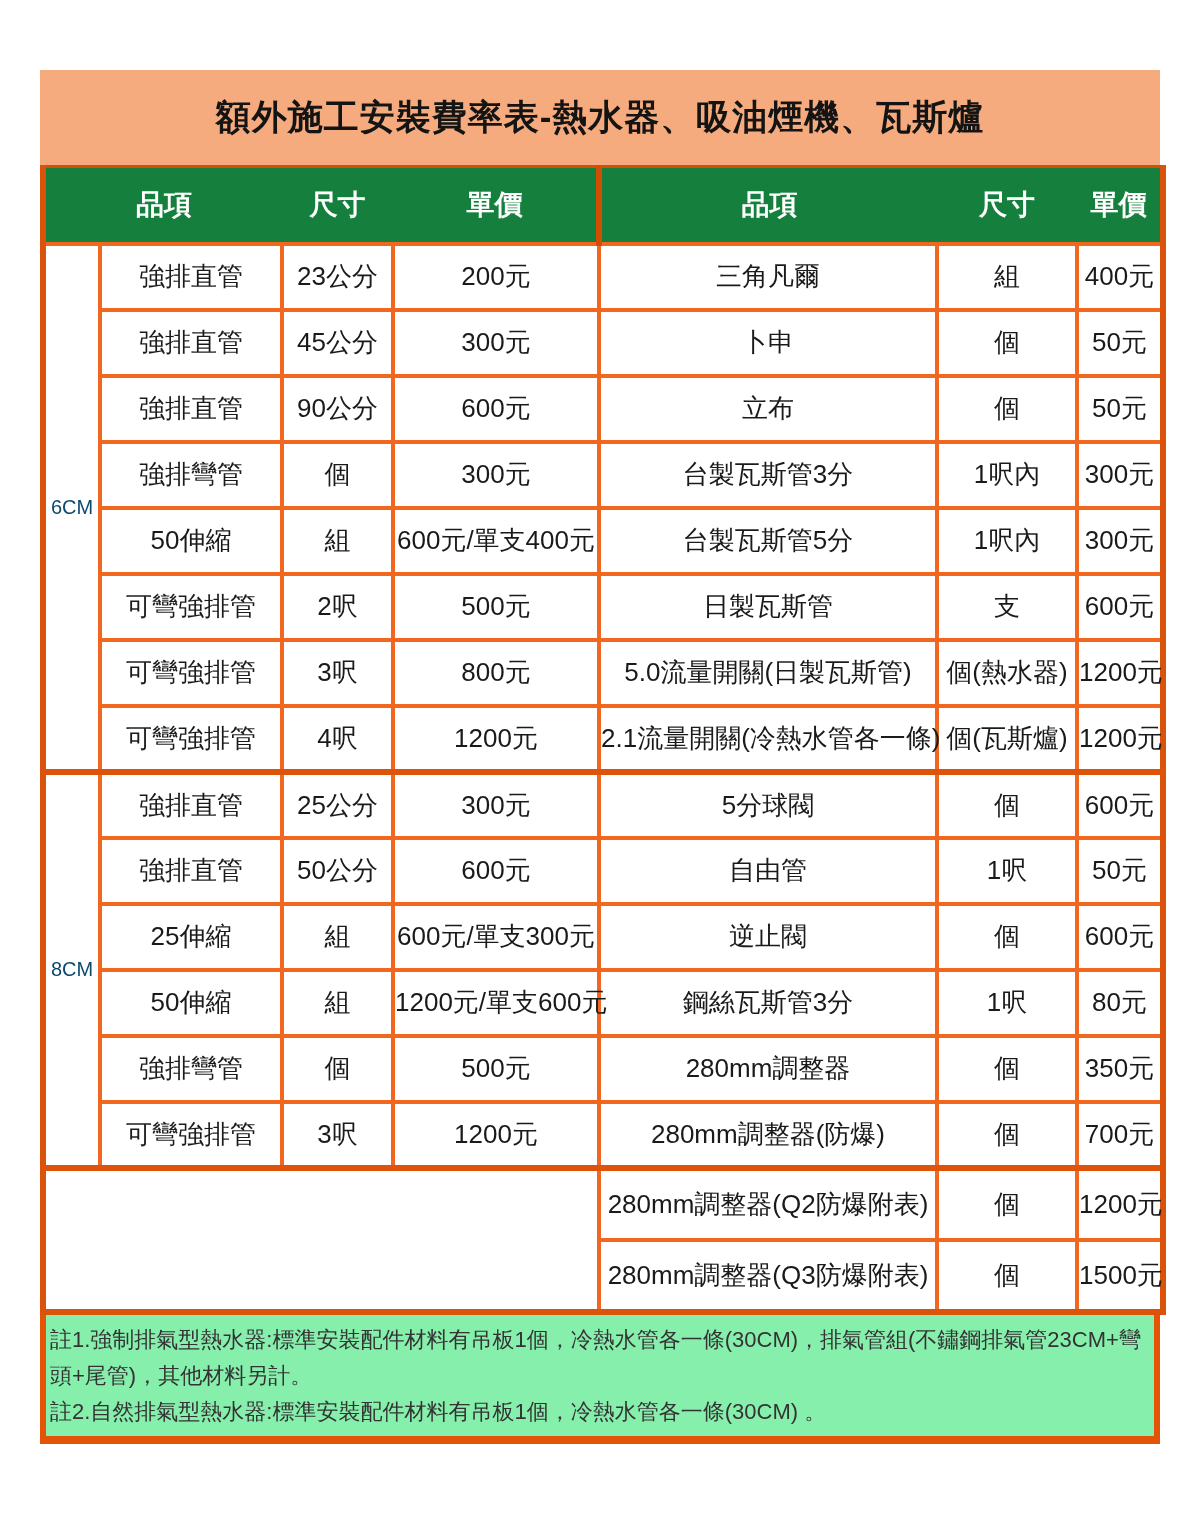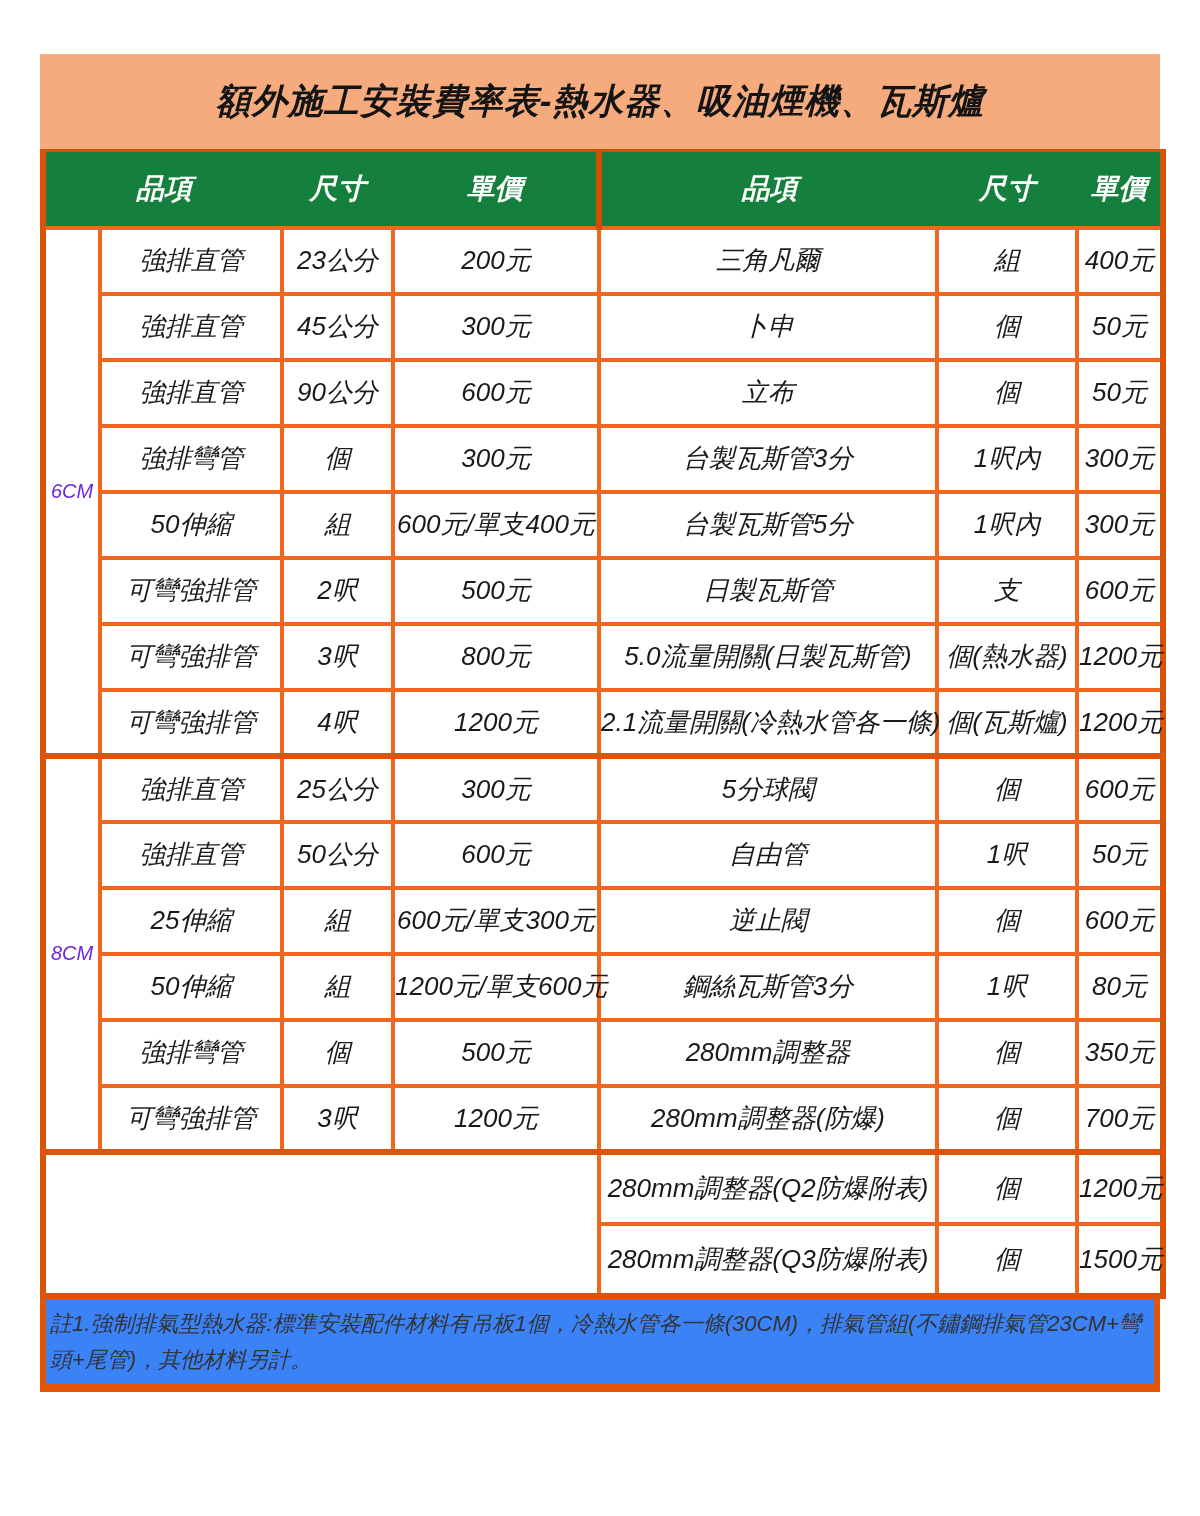--- a/index.html
+++ b/index.html
@@ -11,23 +11,22 @@
   .page {
     position: relative;
     width: 1200px;
     height: 1516px;
     background: #ffffff;
     overflow: hidden;
   }
   .card {
     position: absolute;
     left: 40px;
-    top: 54px;
+    top: 70px;
     width: 1120px;
-    font-style: italic;
   }
   .title-band {
     background: #F5AB7D;
     height: 95px;
     display: flex;
     align-items: center;
     justify-content: center;
   }
   .title-band .title {
     font-size: 35px;
@@ -69,30 +68,30 @@
     background: #ffffff;
     border: 4px solid #F2671F;
     font-size: 26px;
     color: #1A1A1A;
     text-align: center;
     vertical-align: middle;
     padding: 0;
     white-space: nowrap;
     overflow: visible;
   }
-  tbody td.group { font-size: 20px; color: #6d28d9; }
+  tbody td.group { font-size: 20px; color: #0c4a6e; }
   tbody td.mid { border-left: 4px solid #1d4ed8; }
   tbody tr.group-start td { border-top: 6px solid #DD5309; }
   tbody td.blank { background: #ffffff; }
 
   .notes {
     border-left: 6px solid #E45407;
     border-right: 6px solid #E45407;
     border-bottom: 8px solid #E45407;
-    background: #3b82f6;
+    background: #86efac;
     padding: 7px 8px 6px 4px;
     font-size: 22px;
     line-height: 36px;
     color: #333333;
   }
   .notes .note { white-space: normal; }
 </style>
 </head>
 <body>
 
@@ -247,16 +246,17 @@
         <tr class="tall">
           <td class="item mid">280mm調整器(Q3防爆附表)</td>
           <td class="size">個</td>
           <td class="price">1500元</td>
         </tr>
       </tbody>
     </table>
 
     <div class="notes">
       <div class="note">註1.強制排氣型熱水器:標準安裝配件材料有吊板1個，冷熱水管各一條(30CM)，排氣管組(不鏽鋼排氣管23CM+彎頭+尾管)，其他材料另計。</div>
+      <div class="note">註2.自然排氣型熱水器:標準安裝配件材料有吊板1個，冷熱水管各一條(30CM) 。</div>
     </div>
 
   </div>
 </div>
 
 </body></html>

